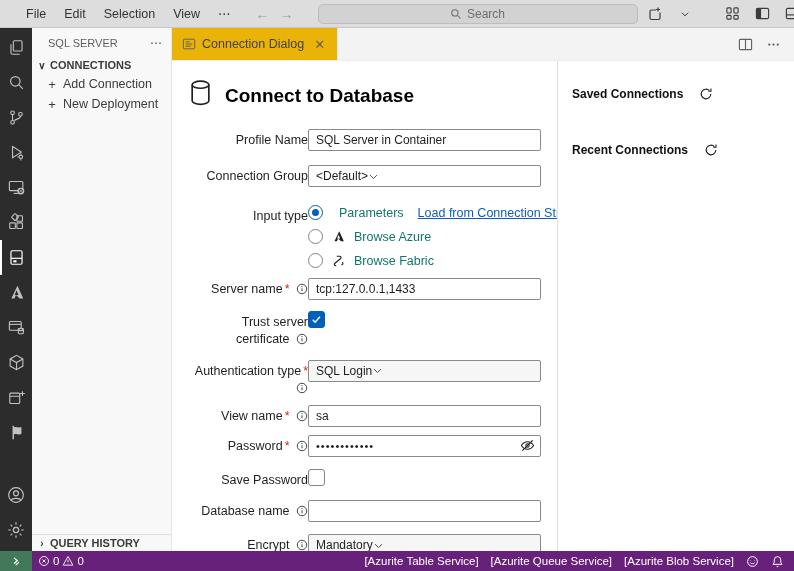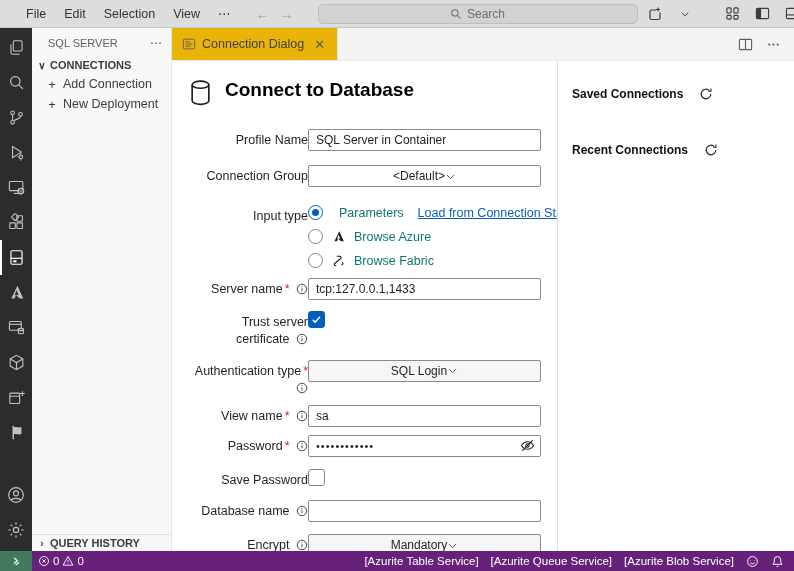--- a/index.html
+++ b/index.html
@@ -70,36 +70,36 @@
     border-right:1px solid #e5e5e5; font-size:12.5px; color:#424242; min-width:120px;
   }
   .tab-close { font-size:13px; color:#5f5f5f; padding:1px 4px; border-radius:3px; }
   .editor-actions { margin-left:auto; display:flex; align-items:center; gap:6px; padding-right:10px; color:#5f5f5f; }
   .ea-icon { width:22px; height:22px; display:flex; align-items:center; justify-content:center; border-radius:4px; }
 
   .editor-body { flex:1; display:flex; min-height:0; }
 
   
   .conn-form { width:385px; padding:14px 16px 0 16px; overflow:hidden; }
-  .form-heading { display:flex; align-items:flex-start; gap:12px; margin:4px 0 22px 0; }
+  .form-heading { display:flex; align-items:flex-end; gap:12px; margin:4px 0 22px 0; }
   .form-heading h1 { font-size:19px; margin:0; font-weight:bold; color:#000; }
 
   .frow { display:flex; margin-bottom:14px; }
   .flabel { width:120px; flex:0 0 120px; font-size:12.5px; color:#1f1f1f; padding-top:3px; line-height:1.35;text-align:right; }
   .fctl { flex:1; min-width:0; }
   .req { color:#c42b1c; margin-left:2px; }
   .info-icon { display:inline-block; vertical-align:-2px; margin-left:3px; }
 
   .txt {
     width:100%; height:22px; border:1px solid #8a8a8a; border-radius:2px;
     font-family:"Liberation Sans",sans-serif; font-size:12px; color:#1f1f1f; padding:0 7px; outline:none; background:#fff;
   }
   .sel {
     width:100%; height:22px; border:1px solid #8a8a8a; border-radius:2px; background:#fff;
-    display:flex; align-items:center; justify-content:center; padding:0 7px; font-size:12px; color:#1f1f1f;
+    display:flex; align-items:center; justify-content:flex-start; padding:0 7px; font-size:12px; color:#1f1f1f;
   }
   .sel.gray { background:#f6f6f6; }
   .pwd-wrap { position:relative; }
   .pwd-wrap .txt { padding-right:26px; letter-spacing:1px; font-size:11px; }
   .eye-btn { position:absolute; right:5px; top:3px; width:18px; height:16px; display:flex; align-items:center; justify-content:center; }
 
   .radio-row { display:flex; align-items:center; gap:8px; margin-bottom:9px; }
   .radio { width:15px; height:15px; border-radius:50%; border:1px solid #848484; background:#fff; position:relative; flex:0 0 15px; }
   .radio.checked { border-color:#005fb8; }
   .radio.checked::after { content:""; position:absolute; inset:3px; border-radius:50%; background:#005fb8; }

